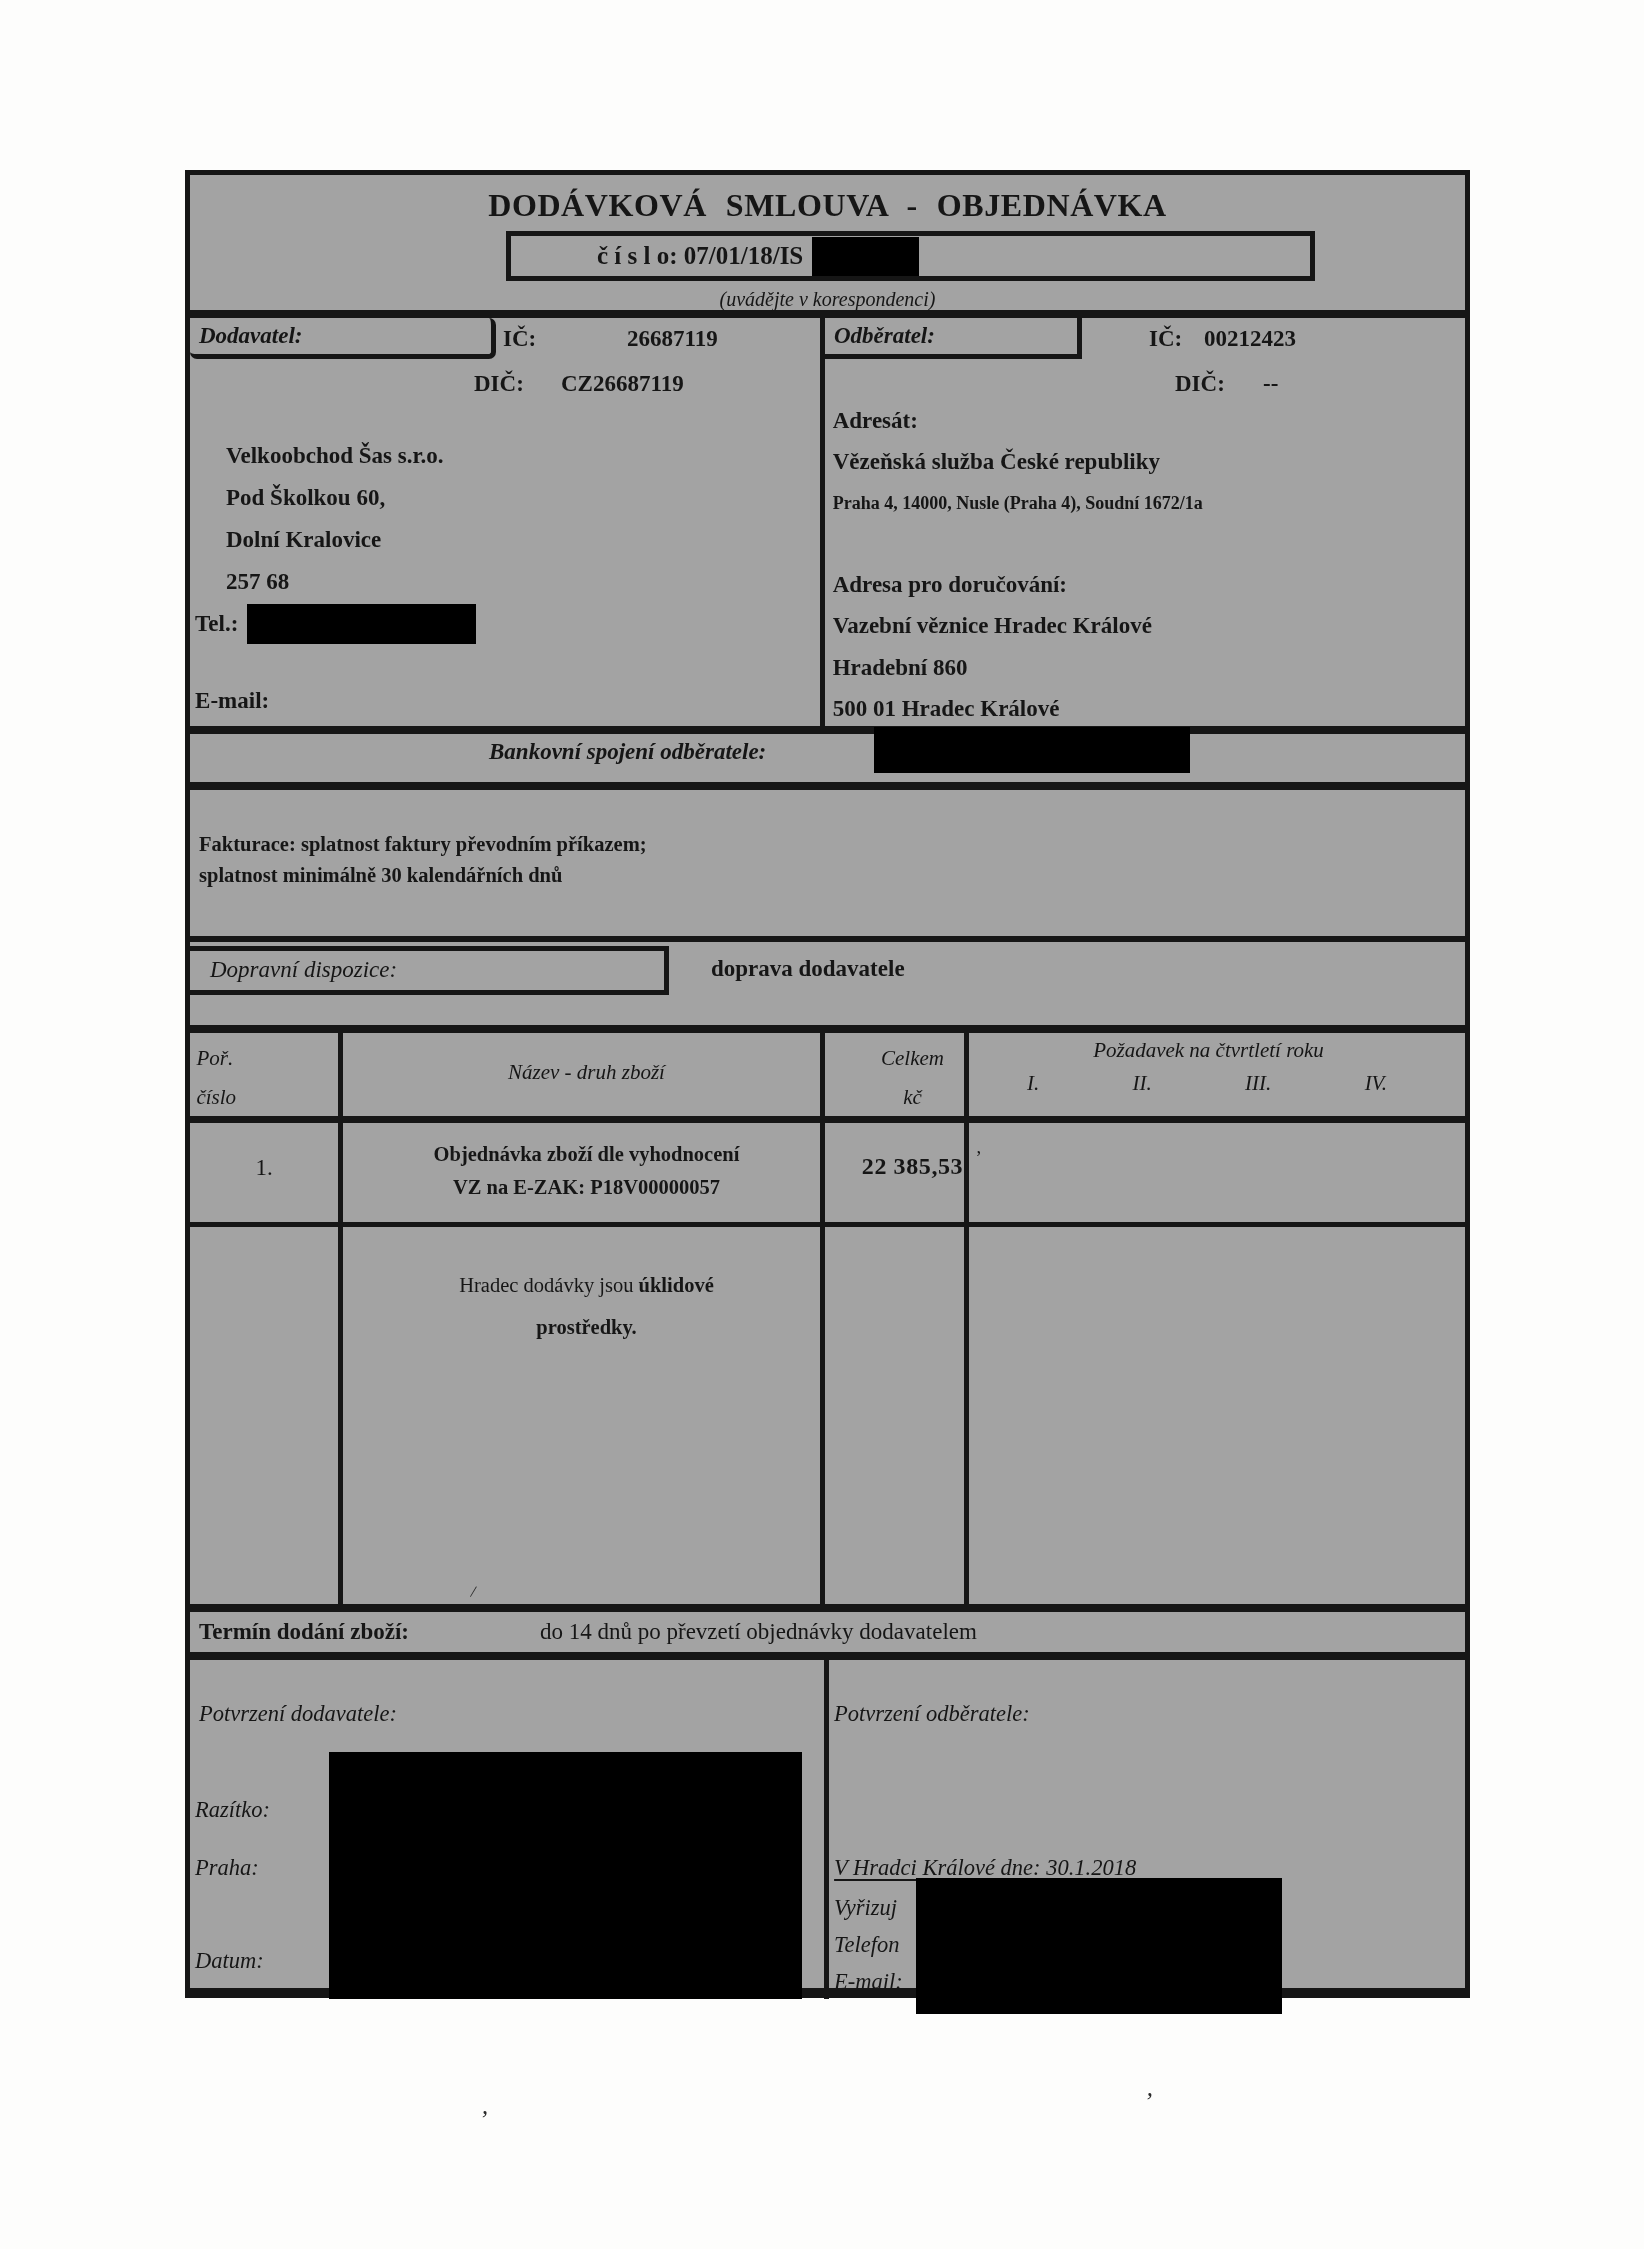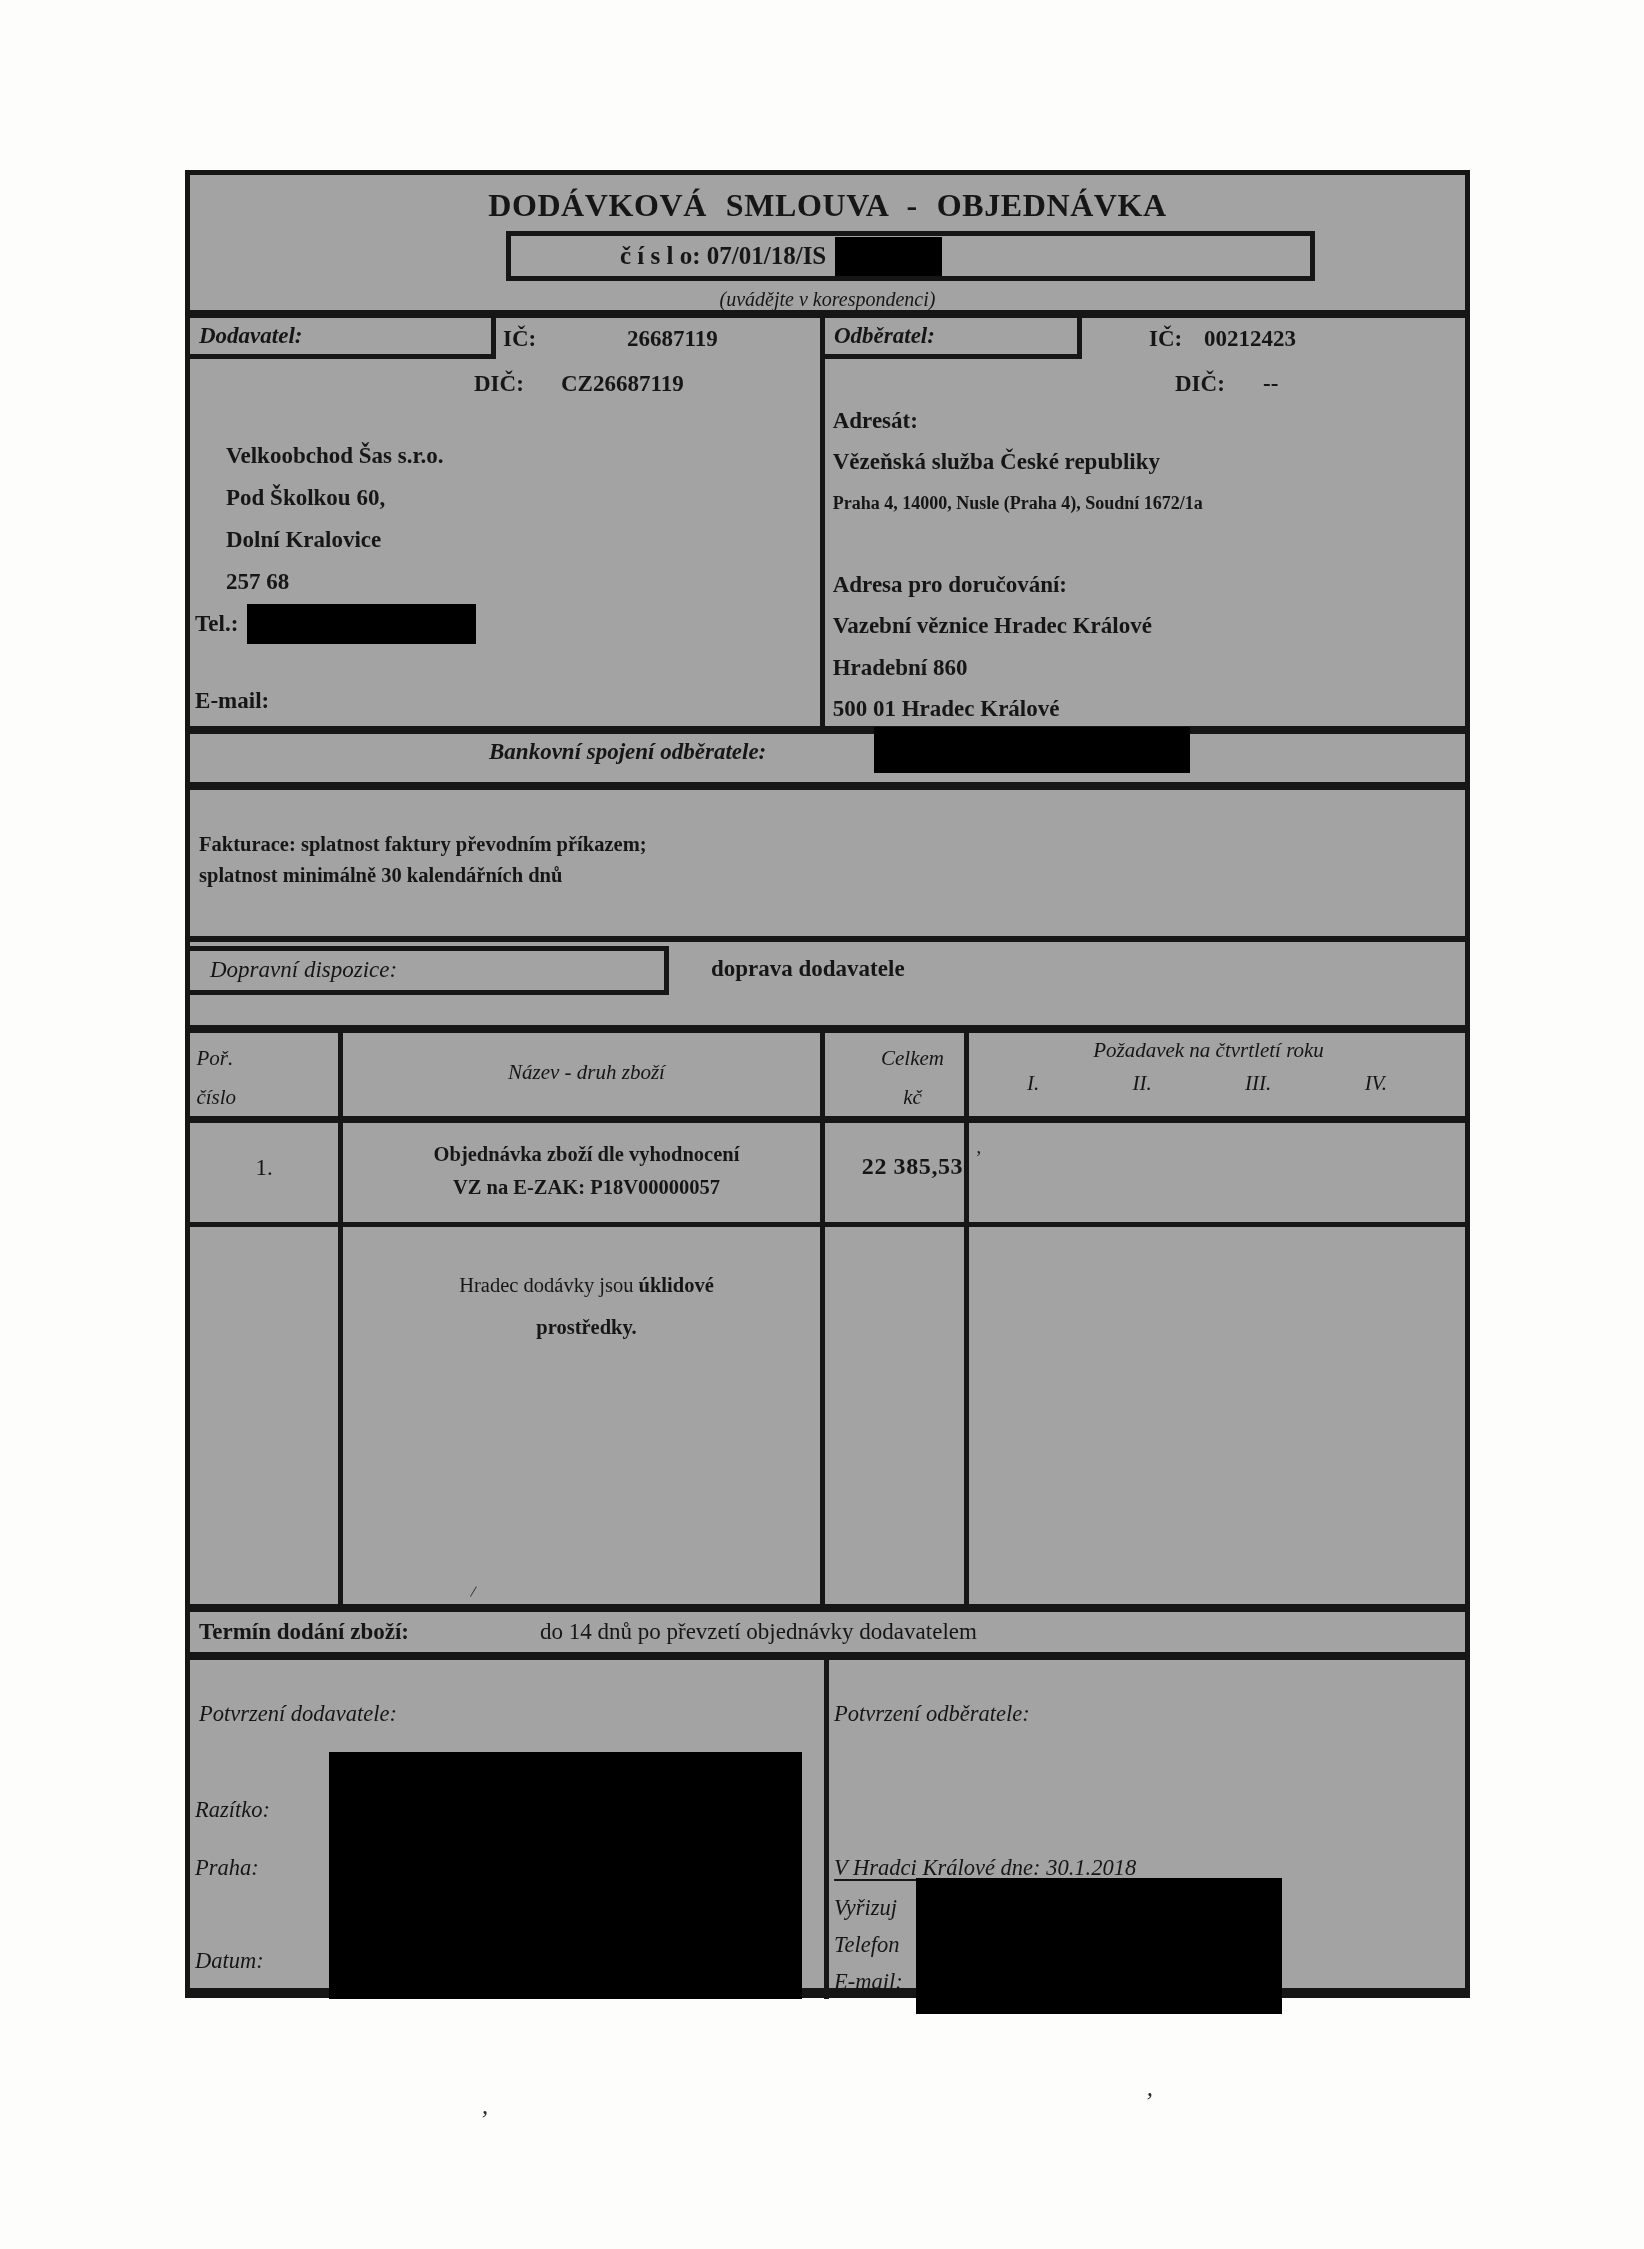--- a/index.html
+++ b/index.html
@@ -14,34 +14,34 @@
   }
   .sec { position:relative; width:100%; }
 
   
   .sec-title { height:143px; border-bottom:8.3px solid #161616; text-align:center; }
   .doc-title { padding-top:11.6px; font-size:32px; font-weight:bold; letter-spacing:0.6px; word-spacing:10.3px; }
   .num-box {
     width:809px; height:50px; margin:7.7px 150px 0 auto;
     border:5.8px solid #161616; display:flex; align-items:center; text-align:left;
   }
-  .num-text { margin-left:109px; font-size:25px; font-weight:bold; white-space:pre; }
+  .num-text { margin-left:86px; font-size:25px; font-weight:bold; white-space:pre; }
   .red-num { width:107px; height:39px; background:#000; margin-left:9px; flex:none; }
   .corr-note { margin-top:6.4px; font-style:italic; font-size:20px; }
 
   
   .sec-parties { height:408px; display:flex; }
   .p-left  { position:relative; width:635px; border-right:5.8px solid #161616; }
   .p-right { position:relative; flex:1; }
   .label-box {
     border-right:5.8px solid #161616; border-bottom:5.8px solid #161616;
     height:41px; font-style:italic; font-weight:bold; font-size:23px;
     line-height:35px; padding-left:9px;
   }
-  .p-left  .label-box { width:306px; }
+  .p-left  .label-box { width:306px;border-radius:7px; }
   .p-right .label-box { width:257px; }
   .abs { position:absolute; }
   .b  { font-weight:bold; }
   .t36 { font-size:23px; font-weight:bold; }
   .t28 { font-size:18px; font-weight:bold; }
   .addr-block { line-height:42px; font-size:23px; font-weight:bold; }
   .tel-row { display:flex; align-items:center; }
   .red-tel { width:229px; height:40px; background:#000; margin-left:9px; }
 
   

